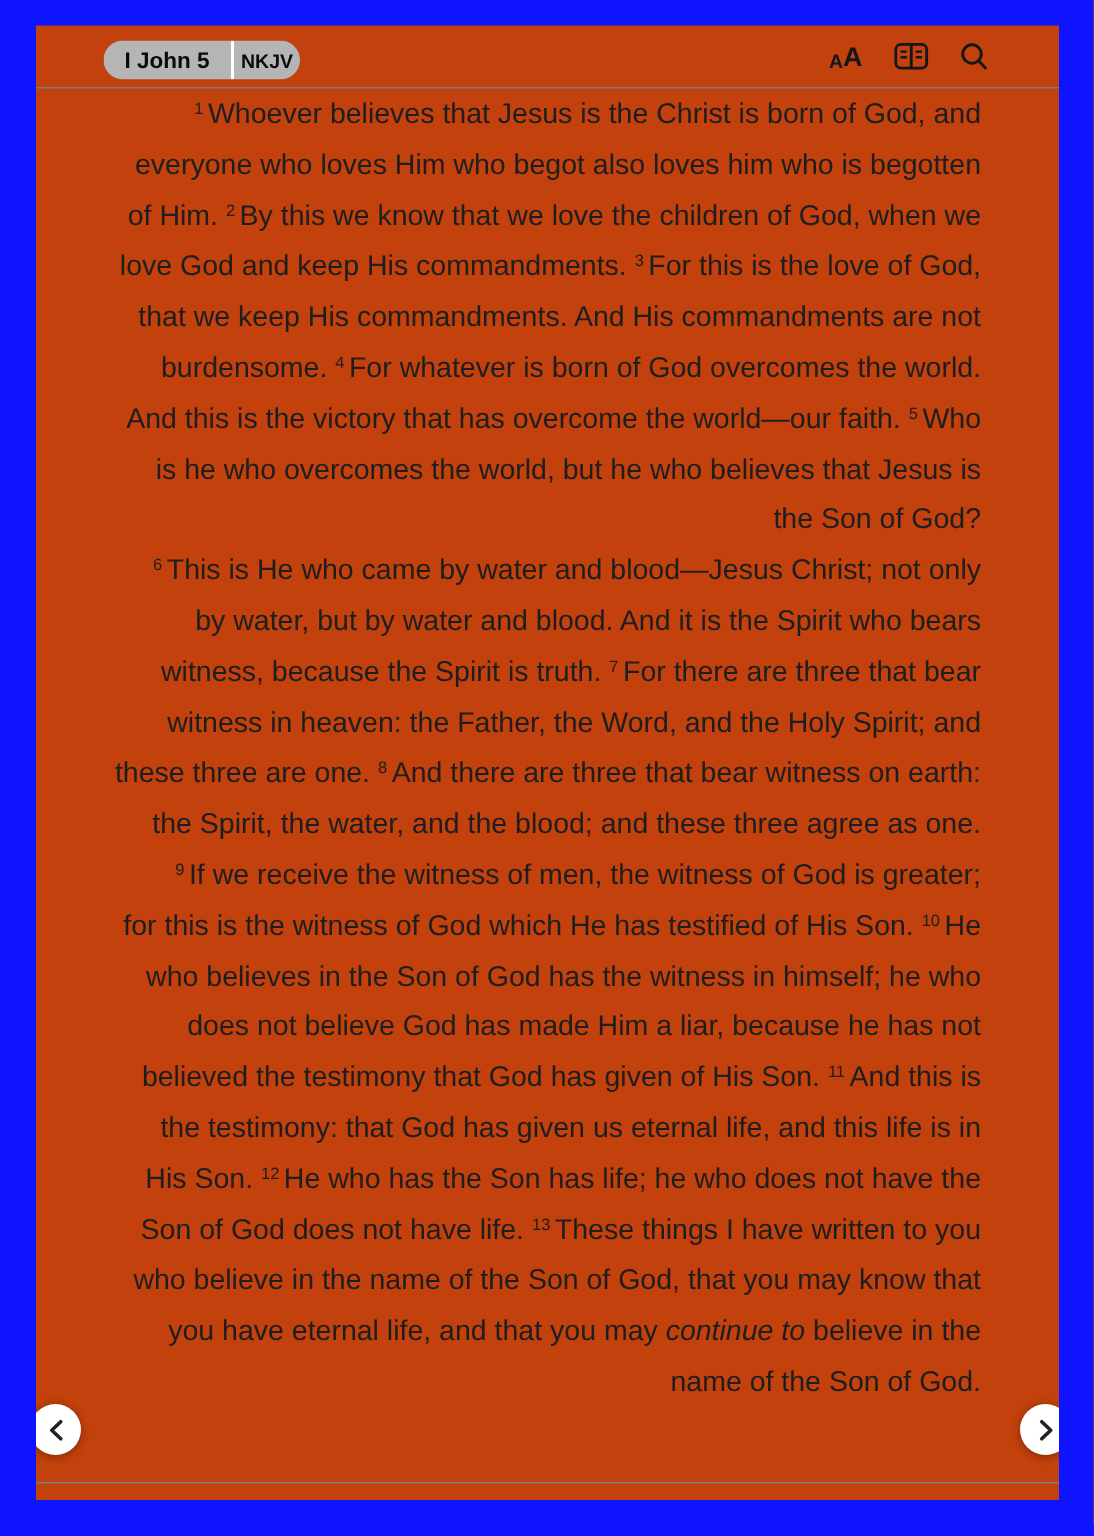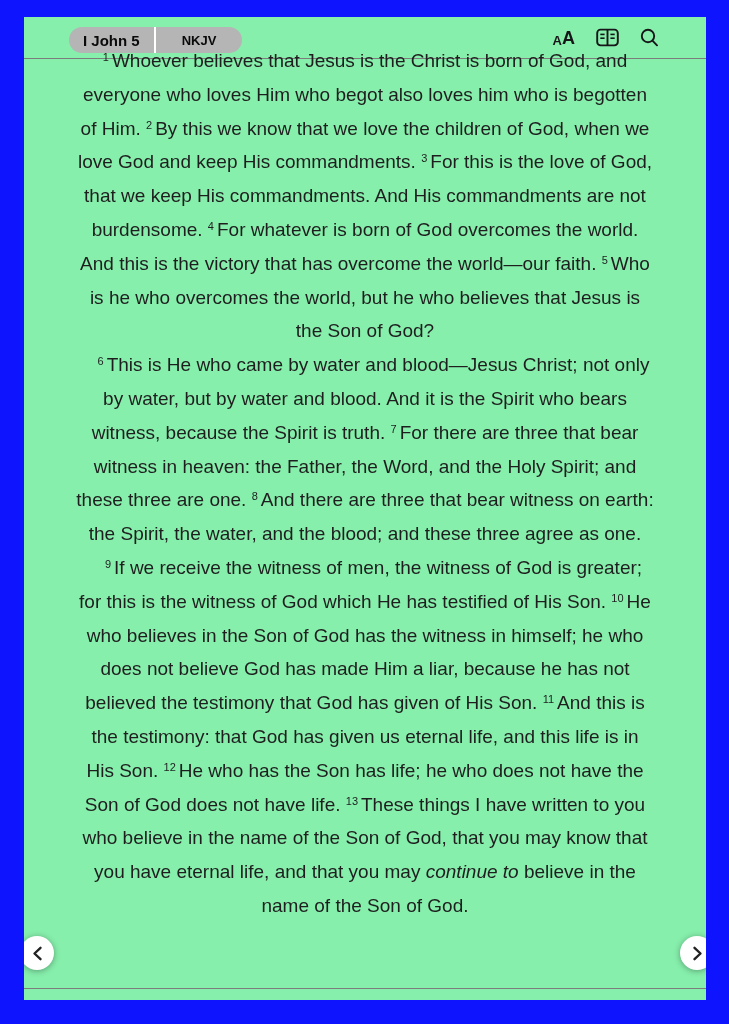--- a/index.html
+++ b/index.html
@@ -7,21 +7,21 @@
     width: 729px; height: 1024px;
     background: var(--frame-blue, #0f14ff);
     position: relative;
     font-family: "Liberation Sans", sans-serif;
     overflow: hidden;
   }
   .card {
     position: absolute;
     left: 24px; top: 17px;
     width: 682px; height: 983px;
-    background: #86efac;
+    background: #c2410c;
     overflow: hidden;
   }
   
   .toolbar {
     position: absolute; top: 0; left: 0; right: 0; height: 41px;
   }
   .toolbar-rule {
     position: absolute; top: 41px; left: 0; right: 0; height: 1px;
     background: var(--rule-gray, #7d7d7d);
   }
@@ -30,44 +30,44 @@
     display: flex; align-items: stretch;
     border-radius: 13px; overflow: hidden;
   }
   .seg {
     border: none; margin: 0; cursor: pointer;
     background: var(--button-gray, #b5b5b5);
     color: #0a0a0a; font-family: inherit; font-weight: bold;
     display: flex; align-items: center;
   }
   .seg-left  { font-size: 15px; padding: 0 14px; }
-  .seg-right { font-size: 13px; padding: 0 26px; }
+  .seg-right { font-size: 13px; padding: 0 5px; }
   .seg-divider { width: 2px; background: #ffffff; }
   .toolbar-icons {
     position: absolute; right: 44px; top: 0; height: 41px;
     display: flex; align-items: center; gap: 15px;
   }
   .icon-btn {
     border: none; background: transparent; padding: 2px 3px; cursor: pointer;
     display: flex; align-items: flex-end; justify-content: center;
     color: #161618; font-family: inherit;
   }
   .aa-small { font-size: 13px; font-weight: 600; line-height: 1; }
   .aa-large { font-size: 18px; font-weight: 600; line-height: 1; }
   .icon-btn svg { display: block; }
   
   .page-content {
-    position: absolute; top: 26px; left: 0;
+    position: absolute; top: 42px; left: 0;
     width: 100%; height: 929px;
     box-sizing: border-box;
     padding: 1px 52px 0 52px;
     overflow: hidden;
     font-size: 19px; line-height: 33.8px;
     color: var(--text-color, #1e1e1e);
-    text-align: center;
+    text-align: right;
   }
   .verse-paragraph { margin: 0; }
   .verse-paragraph.indent { text-indent: 17px; }
   .section-heading {
     margin: 21px 0 13px 0;
     font-size: 20px; line-height: 34px;
     font-weight: 700; color: #000000; letter-spacing: 0.2px;
   }
   sup.verse-num {
     font-size: 11px; line-height: 0;

